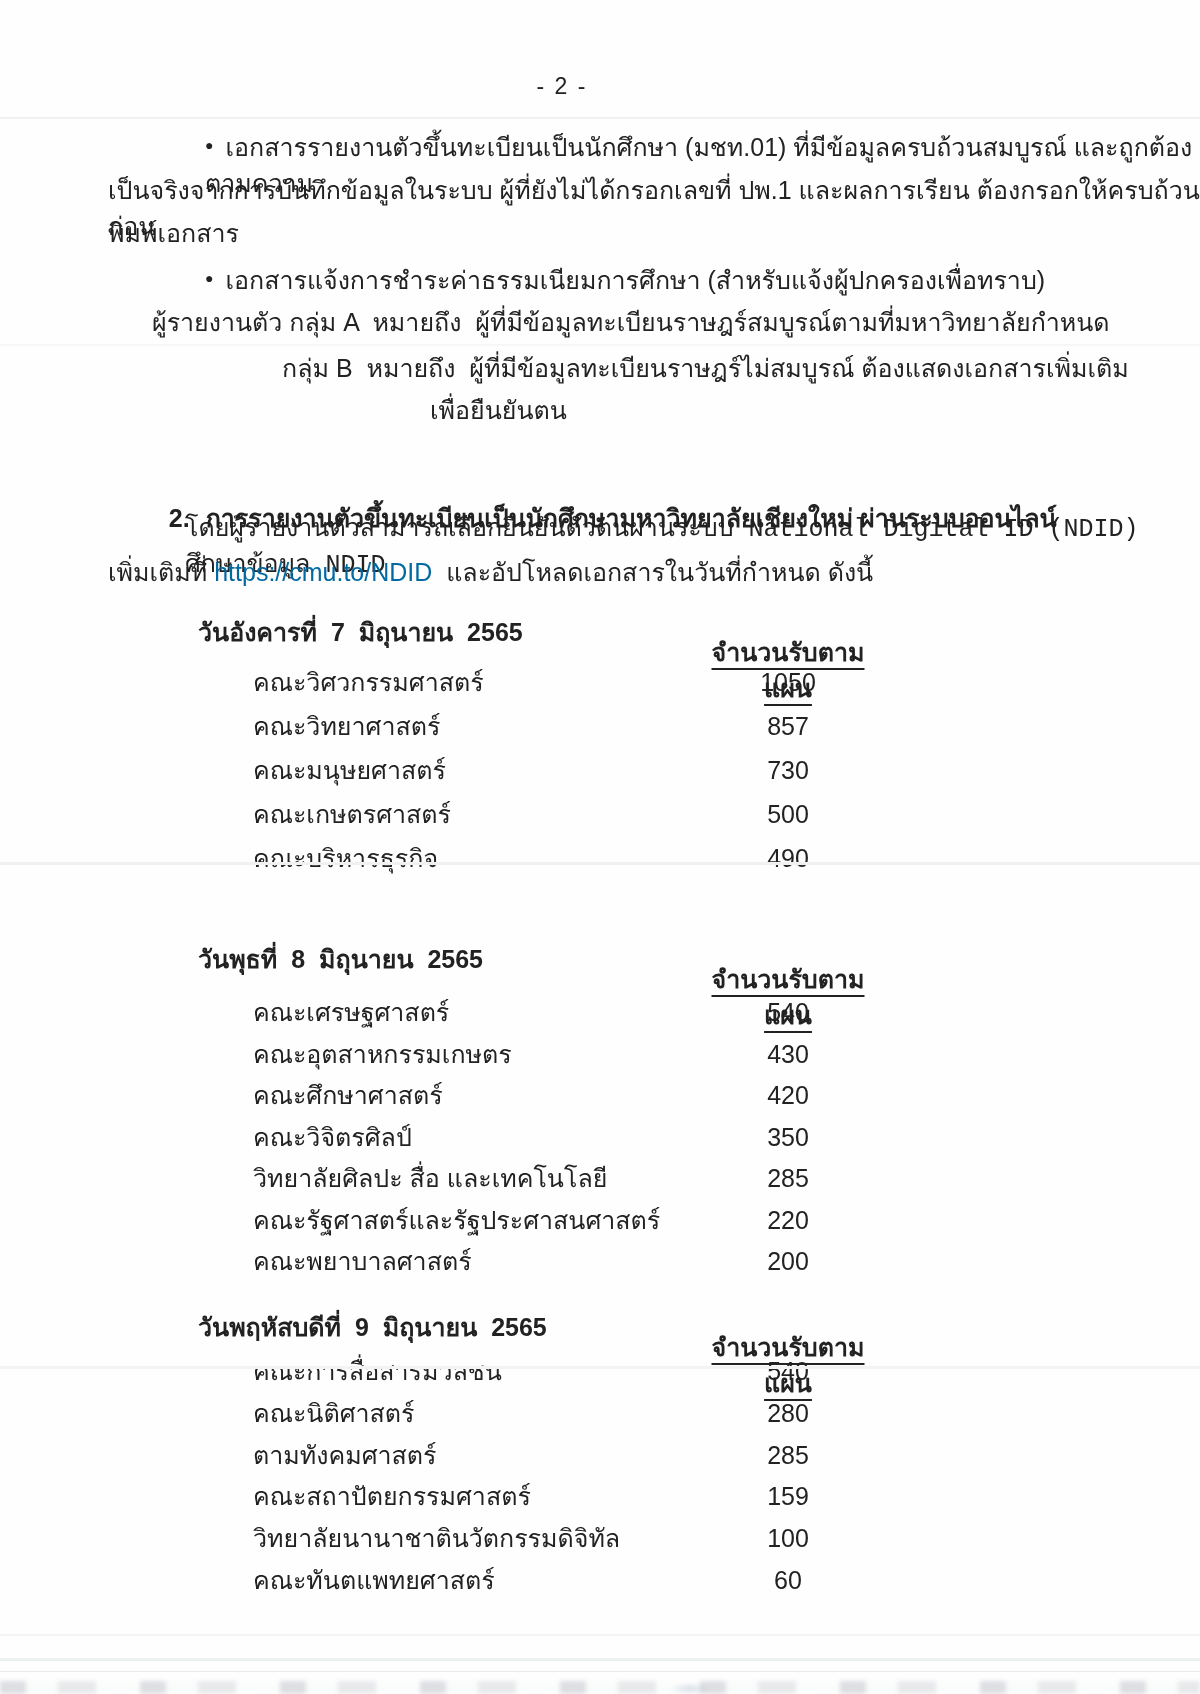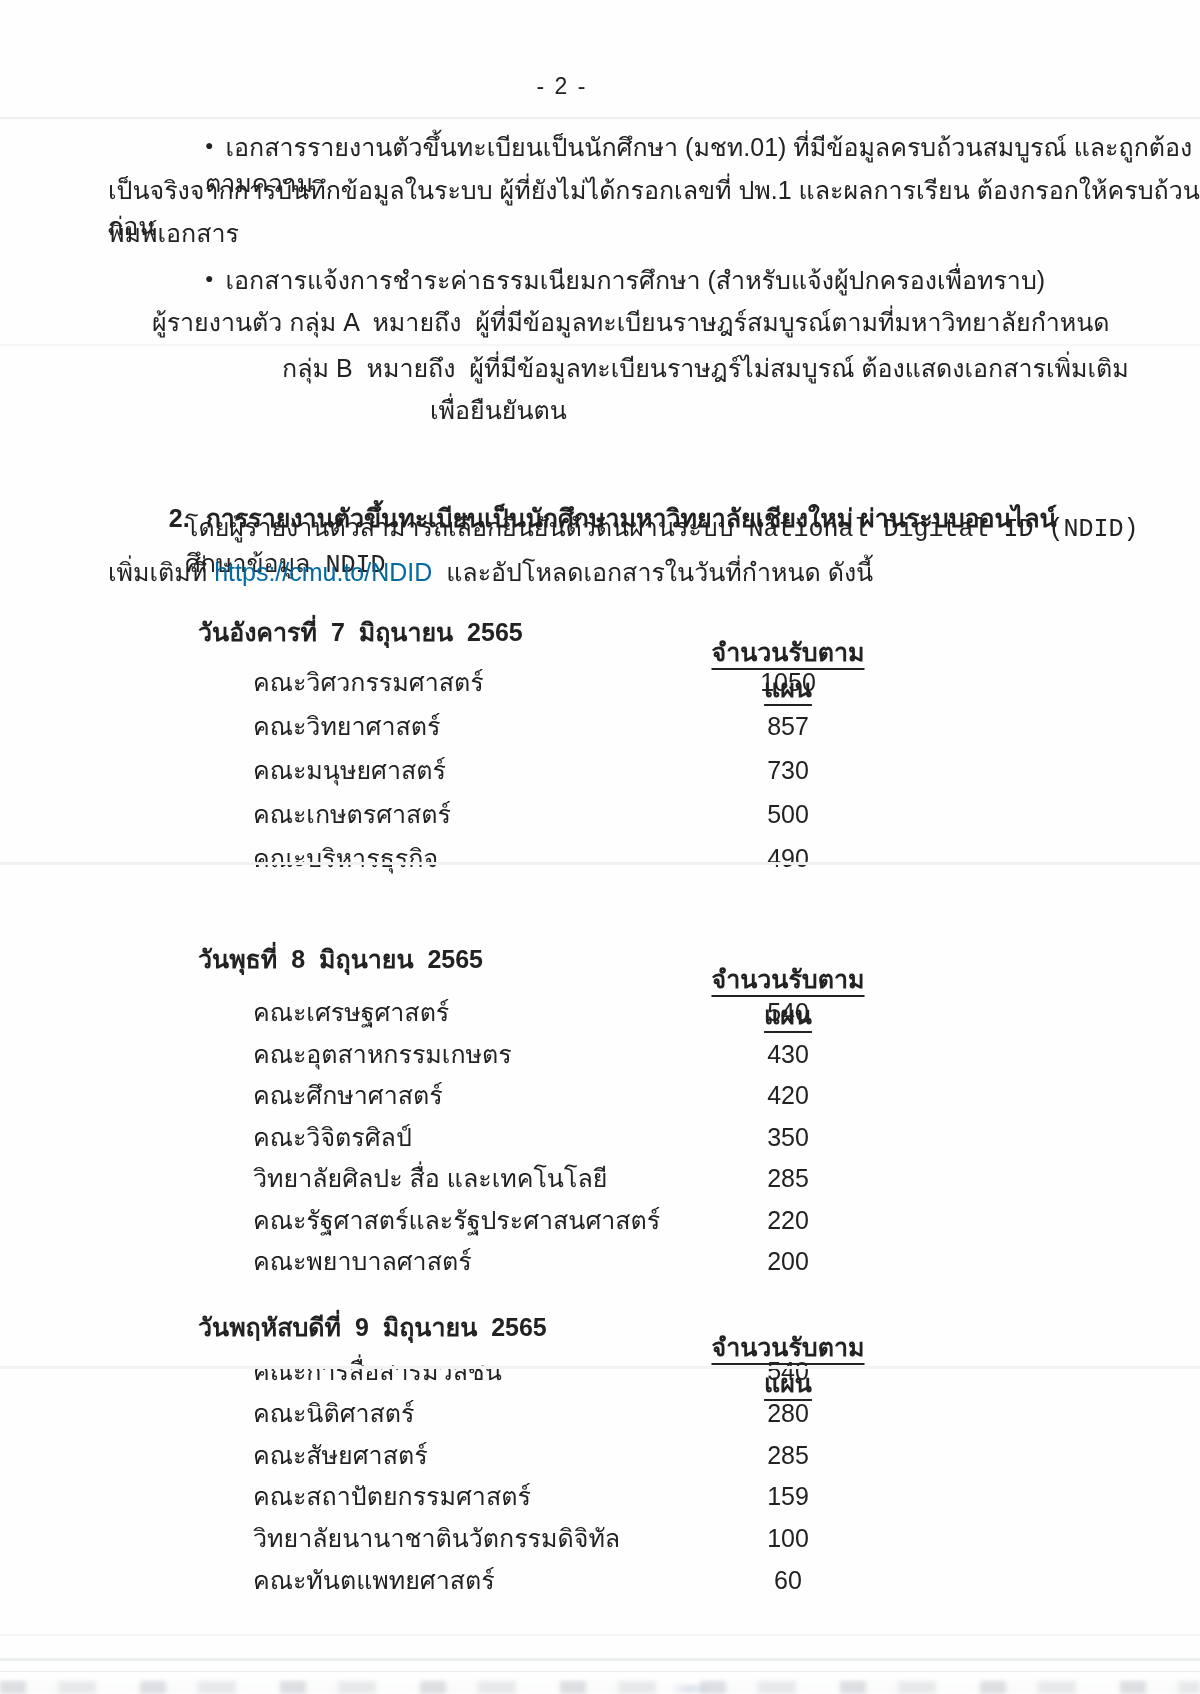--- a/index.html
+++ b/index.html
@@ -164,21 +164,21 @@
   <div class="rows rows3">
     <div class="frow">
         <span class="fname">คณะการสื่อสารมวลชน</span>
         <span class="fquota">540</span>
       </div>
     <div class="frow">
         <span class="fname">คณะนิติศาสตร์</span>
         <span class="fquota">280</span>
       </div>
     <div class="frow">
-        <span class="fname">คณะสัษยศาสตร์</span>
+        <span class="fname">ตามทังคมศาสตร์</span>
         <span class="fquota">285</span>
       </div>
     <div class="frow">
         <span class="fname">คณะสถาปัตยกรรมศาสตร์</span>
         <span class="fquota">159</span>
       </div>
     <div class="frow">
         <span class="fname">วิทยาลัยนานาชาตินวัตกรรมดิจิทัล</span>
         <span class="fquota">100</span>
       </div>

